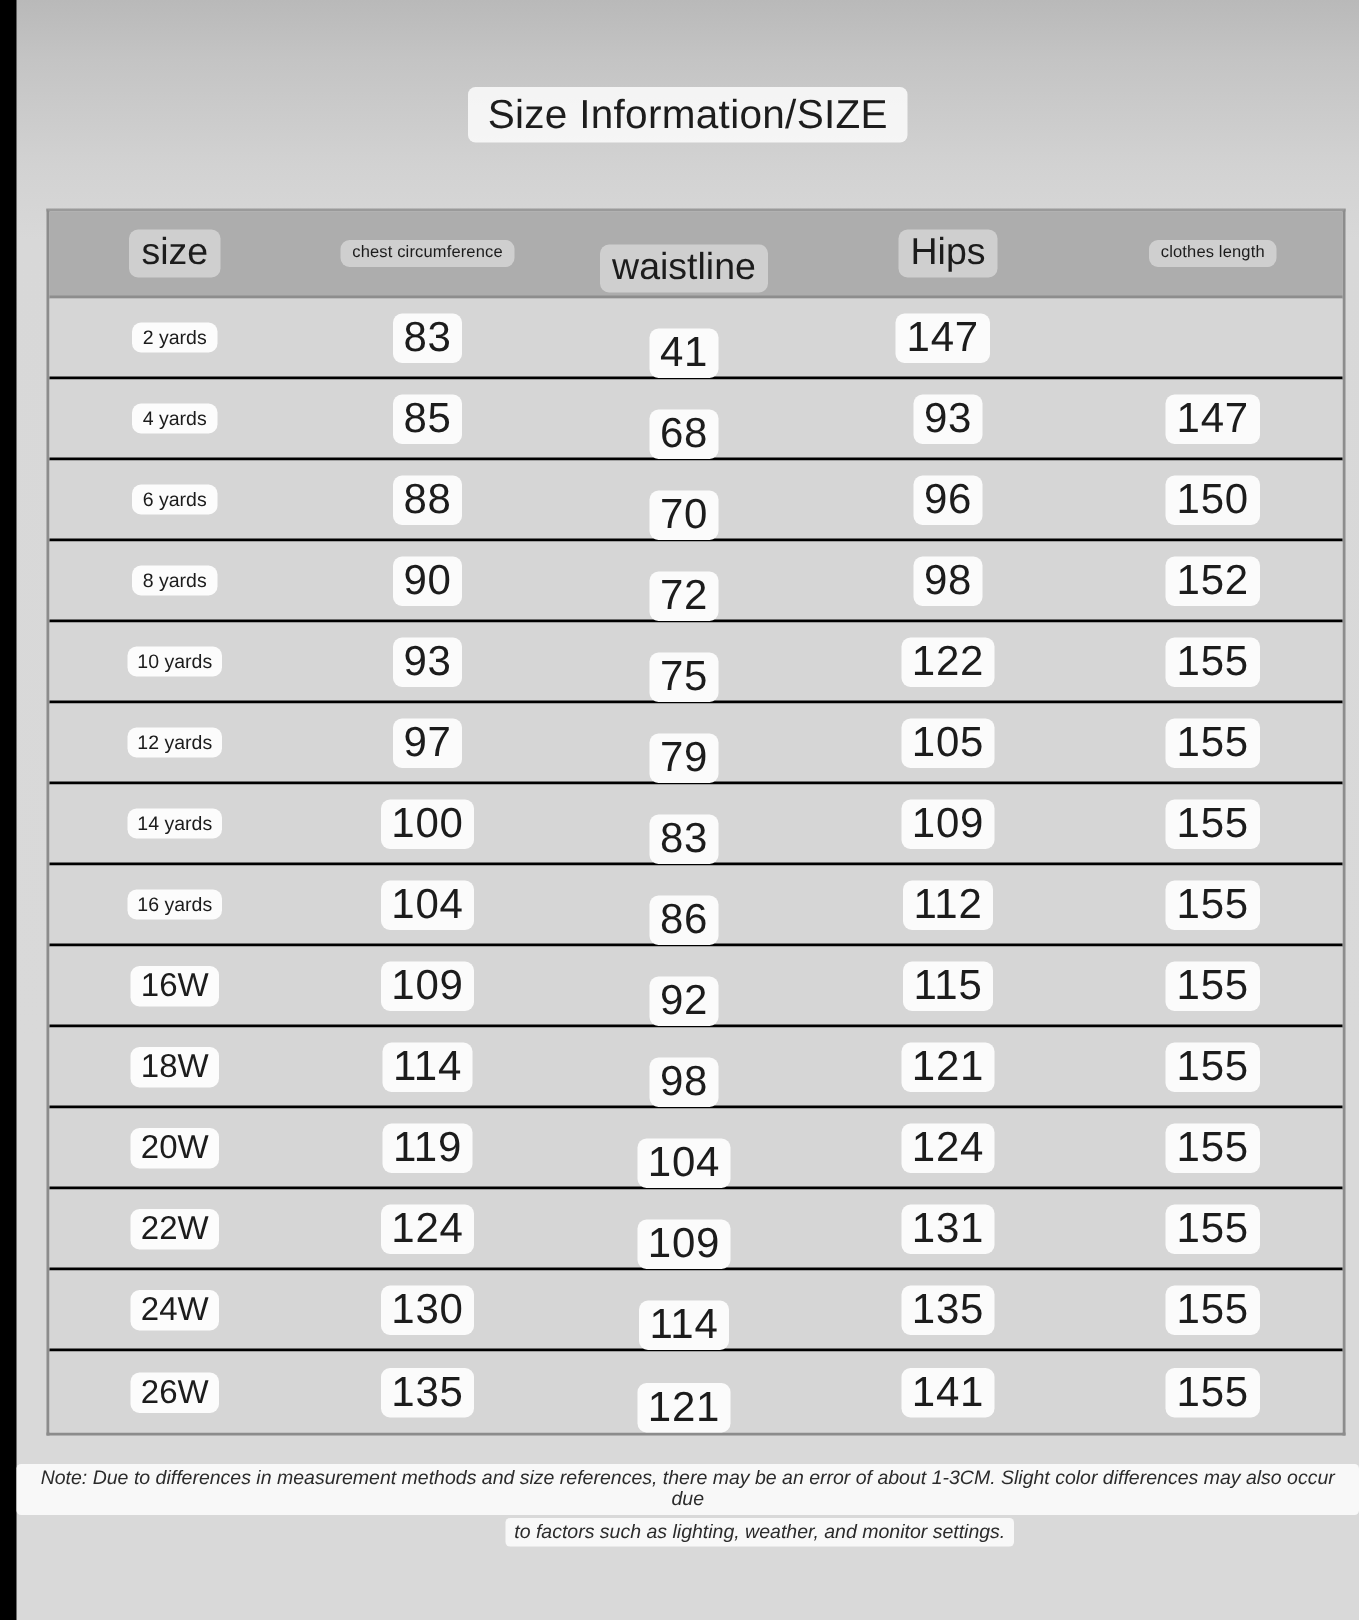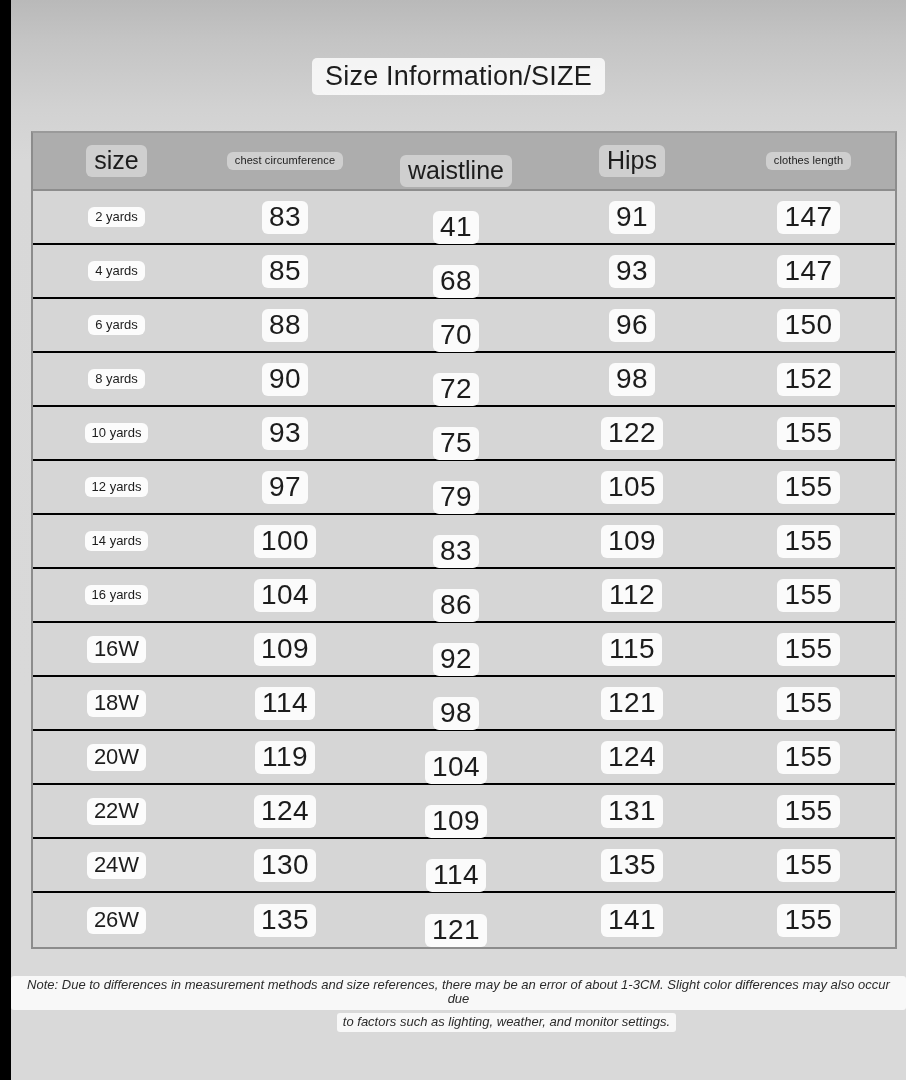--- a/index.html
+++ b/index.html
@@ -56,21 +56,21 @@
     background: rgba(255,255,255,0.80);
     border-radius: 5px;
     padding: 4px 13px 5px 13px;
     line-height: 1.05;
   }
 
   
   .table {
     position: absolute;
     left: 20px;
-    top: 131px;
+    top: 139px;
     width: 866px;
     border: 2px solid #8c8c8c;
     border-top: 2px solid #9a9a9a;
     background: #d5d5d5;
     text-align: center;
   }
 
   .row {
     display: flex;
     align-items: center;
@@ -183,23 +183,20 @@
           <div class="row data">
             <div class="cell c-size">
               <span class="badge db yards">2 yards</span>
             </div>
             <div class="cell c-chest">
               <span class="badge db num">83</span>
             </div>
             <div class="cell c-waist">
               <span class="badge db num">41</span>
             </div>
-            <div class="cell c-hips">
-              <span class="badge db num">91</span>
-            </div>
             <div class="cell c-length">
               <span class="badge db num">147</span>
             </div>
           </div>
           <div class="row data">
             <div class="cell c-size">
               <span class="badge db yards">4 yards</span>
             </div>
             <div class="cell c-chest">
               <span class="badge db num">85</span>

